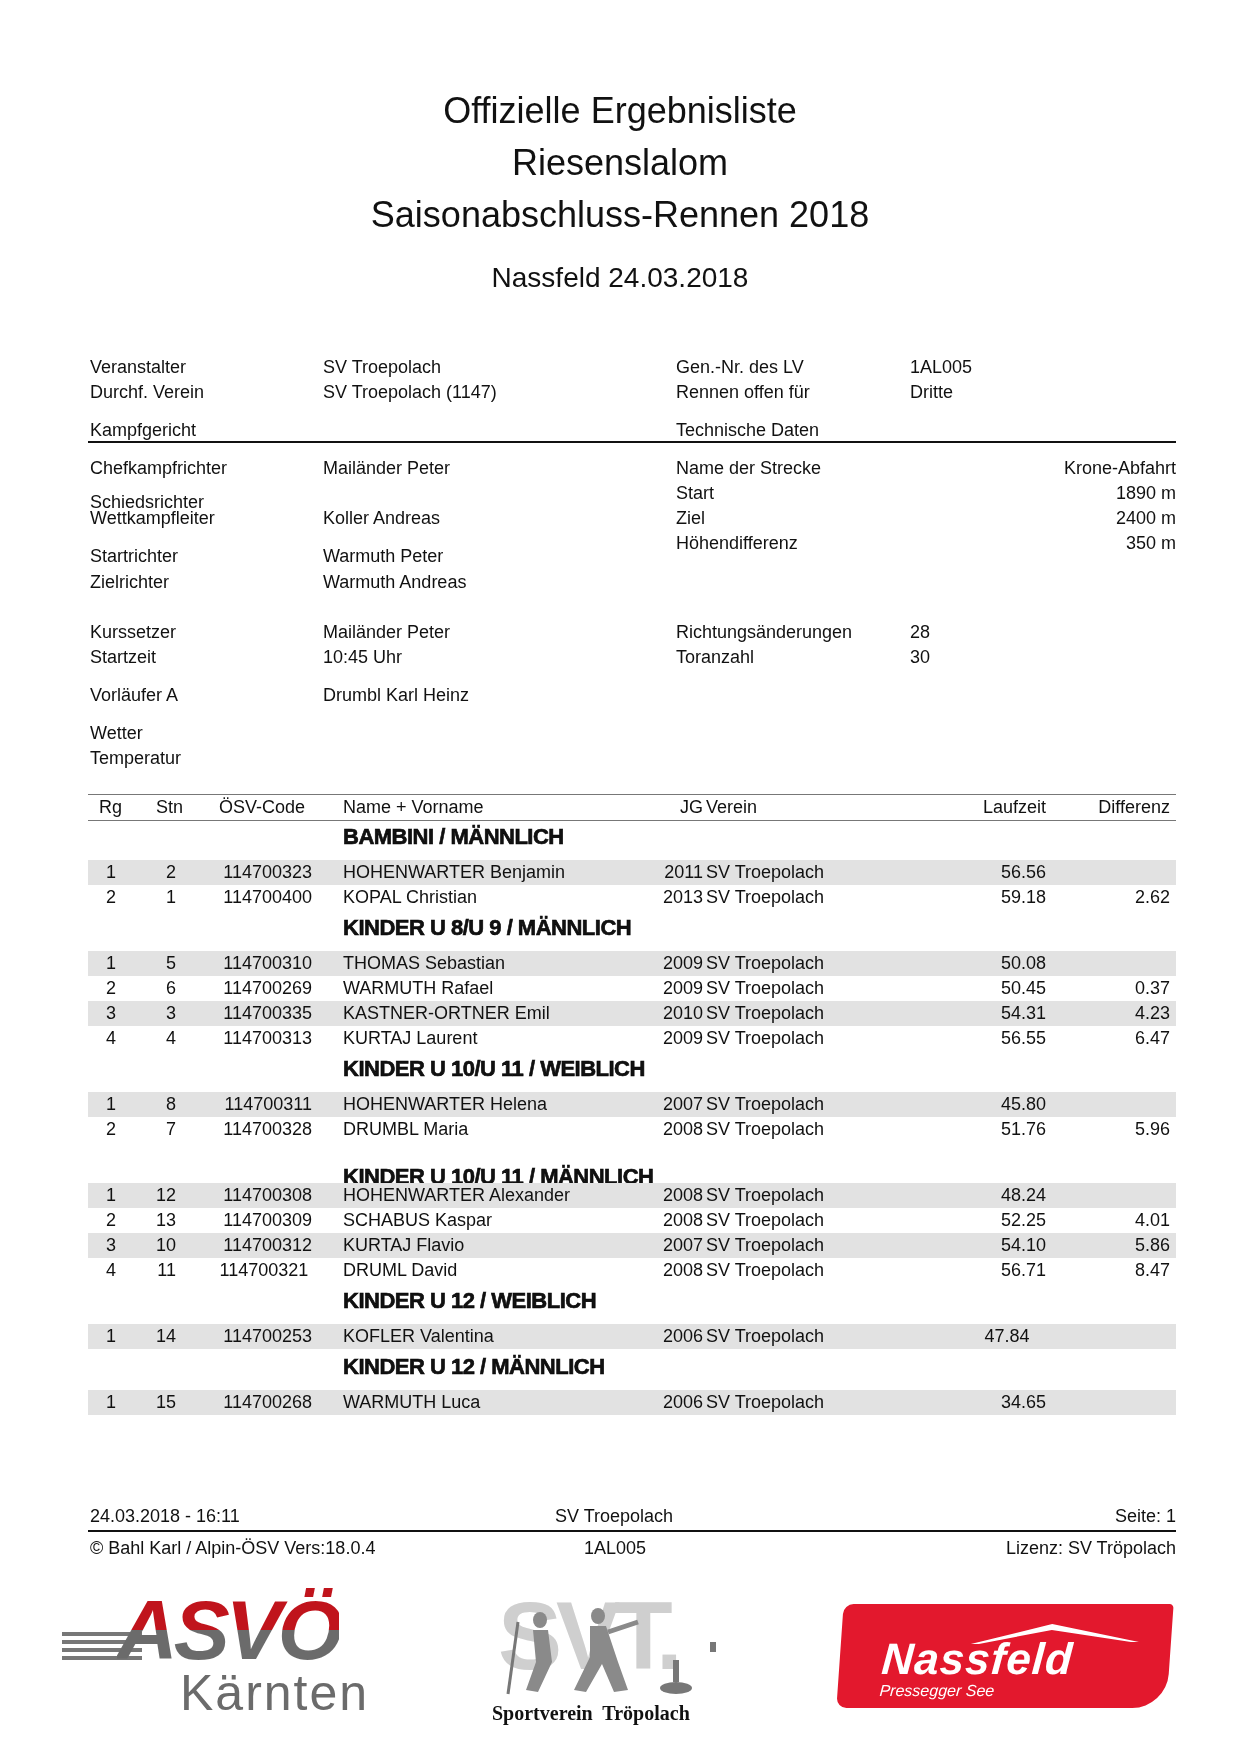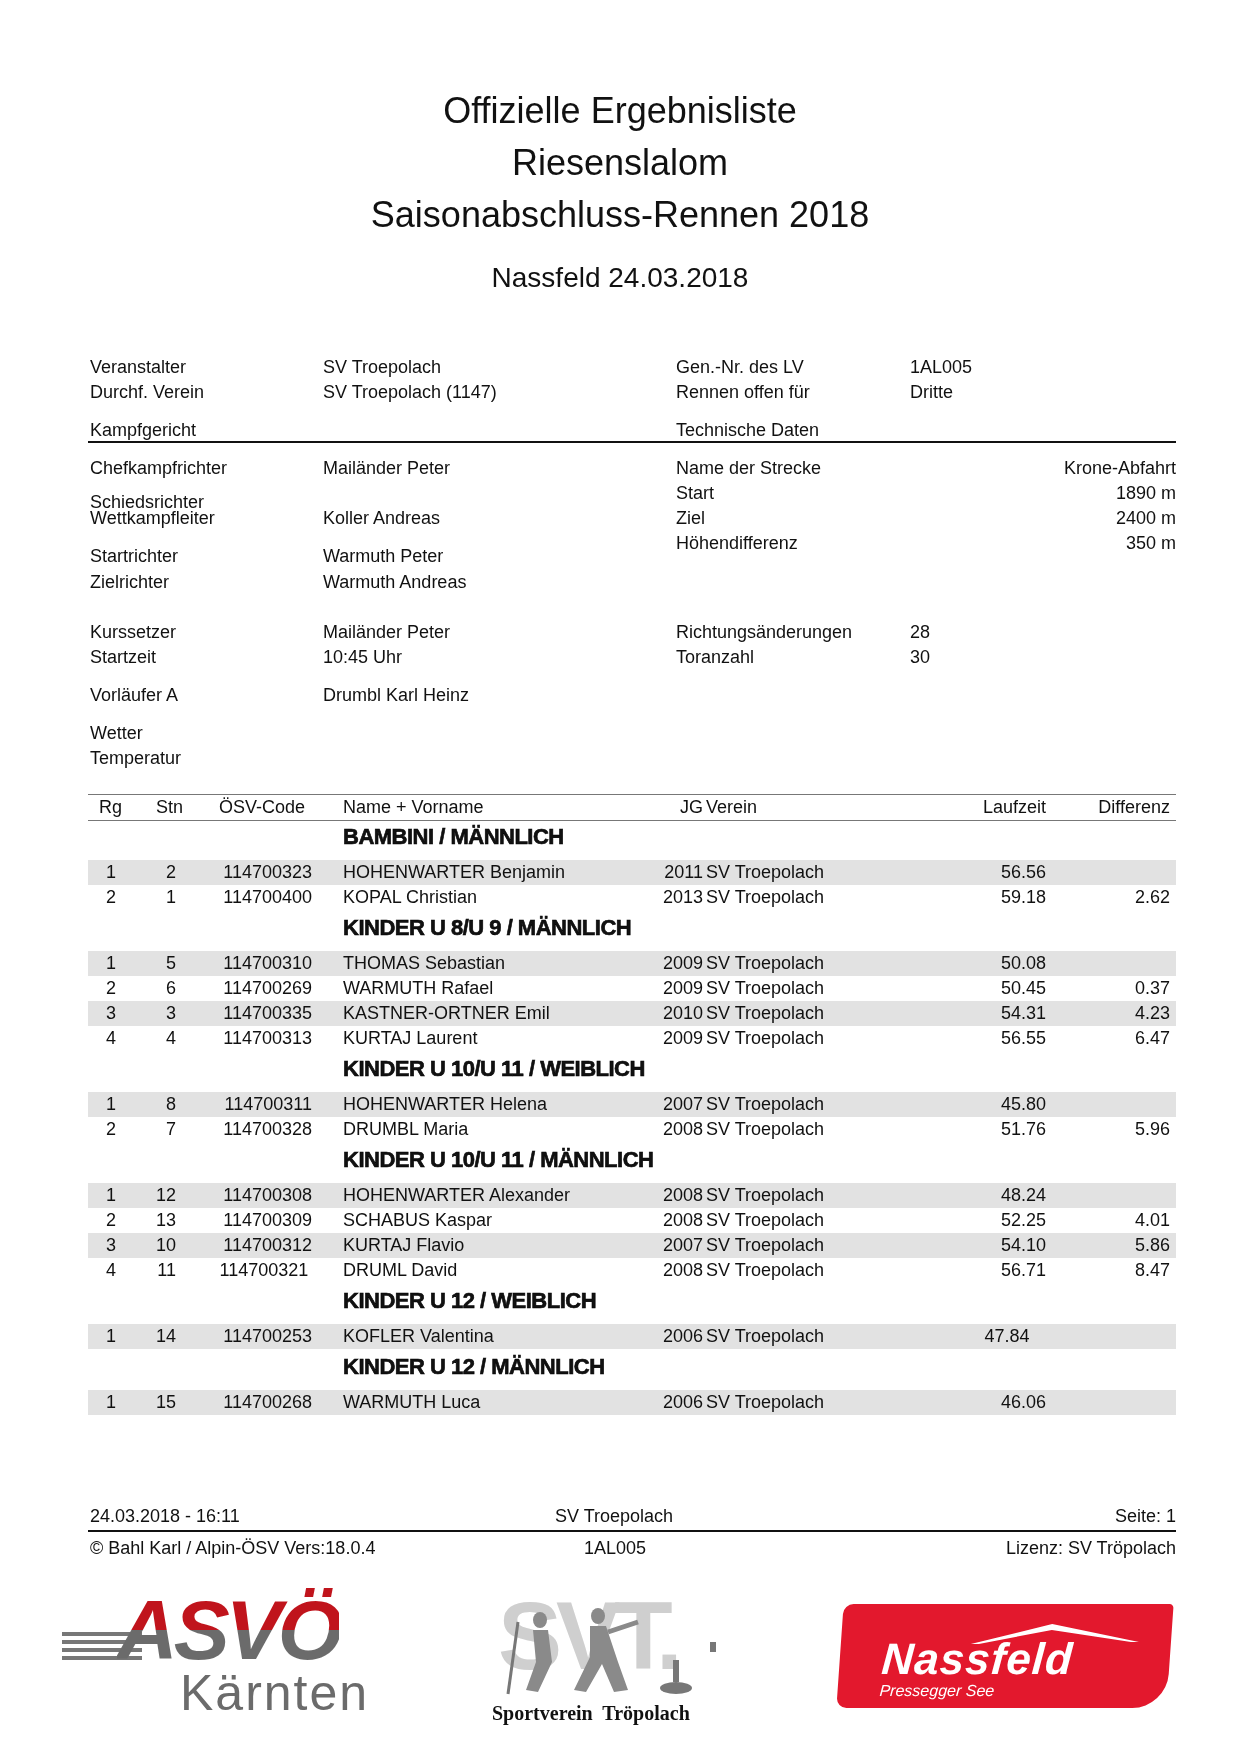--- a/index.html
+++ b/index.html
@@ -163,21 +163,21 @@
     <div class="row" style="top: 297px;">
       <span style="left:10px;width:18px;text-align:right;">2</span>
       <span style="left:60px;width:28px;text-align:right;">7</span>
       <span style="left:128px;width:96px;text-align:right;">114700328</span>
       <span style="left:255px;">DRUMBL Maria</span>
       <span style="left:565px;width:50px;text-align:right;">2008</span>
       <span style="left:618px;">SV Troepolach</span>
       <span style="left:880px;width:78px;text-align:right;">51.76</span>
       <span style="left:980px;width:102px;text-align:right;">5.96</span>
     </div>
-    <div class="cat" style="top: 327px;">KINDER U 10/U 11 / MÄNNLICH</div>
+    <div class="cat" style="top: 344px;">KINDER U 10/U 11 / MÄNNLICH</div>
     <div class="row shade" style="top: 363px;">
       <span style="left:10px;width:18px;text-align:right;">1</span>
       <span style="left:60px;width:28px;text-align:right;">12</span>
       <span style="left:128px;width:96px;text-align:right;">114700308</span>
       <span style="left:255px;">HOHENWARTER Alexander</span>
       <span style="left:565px;width:50px;text-align:right;">2008</span>
       <span style="left:618px;">SV Troepolach</span>
       <span style="left:880px;width:78px;text-align:right;">48.24</span>
       <span style="left:980px;width:102px;text-align:right;"></span>
     </div>
@@ -223,21 +223,21 @@
       <span style="left:980px;width:102px;text-align:right;"></span>
     </div>
     <div class="cat" style="top: 534px;">KINDER U 12 / MÄNNLICH</div>
     <div class="row shade" style="top: 570px;">
       <span style="left:10px;width:18px;text-align:right;">1</span>
       <span style="left:60px;width:28px;text-align:right;">15</span>
       <span style="left:128px;width:96px;text-align:right;">114700268</span>
       <span style="left:255px;">WARMUTH Luca</span>
       <span style="left:565px;width:50px;text-align:right;">2006</span>
       <span style="left:618px;">SV Troepolach</span>
-      <span style="left:880px;width:78px;text-align:right;">46.06</span>
+      <span style="left:880px;width:78px;text-align:right;">34.65</span>
       <span style="left:980px;width:102px;text-align:right;"></span>
     </div>
   </div>
 
 <div class="abs t13" style="left:90px;top:1504px;">24.03.2018 - 16:11</div>
 <div class="abs t13" style="left:555px;top:1504px;">SV Troepolach</div>
 <div class="abs t13 right" style="left:1000px;width:176px;top:1504px;">Seite: 1</div>
 <div class="hr-thick" style="left:88px;top:1530px;width:1088px;"></div>
 <div class="abs t13" style="left:90px;top:1536px;">© Bahl Karl / Alpin-ÖSV  Vers:18.0.4</div>
 <div class="abs t13" style="left:584px;top:1536px;">1AL005</div>

